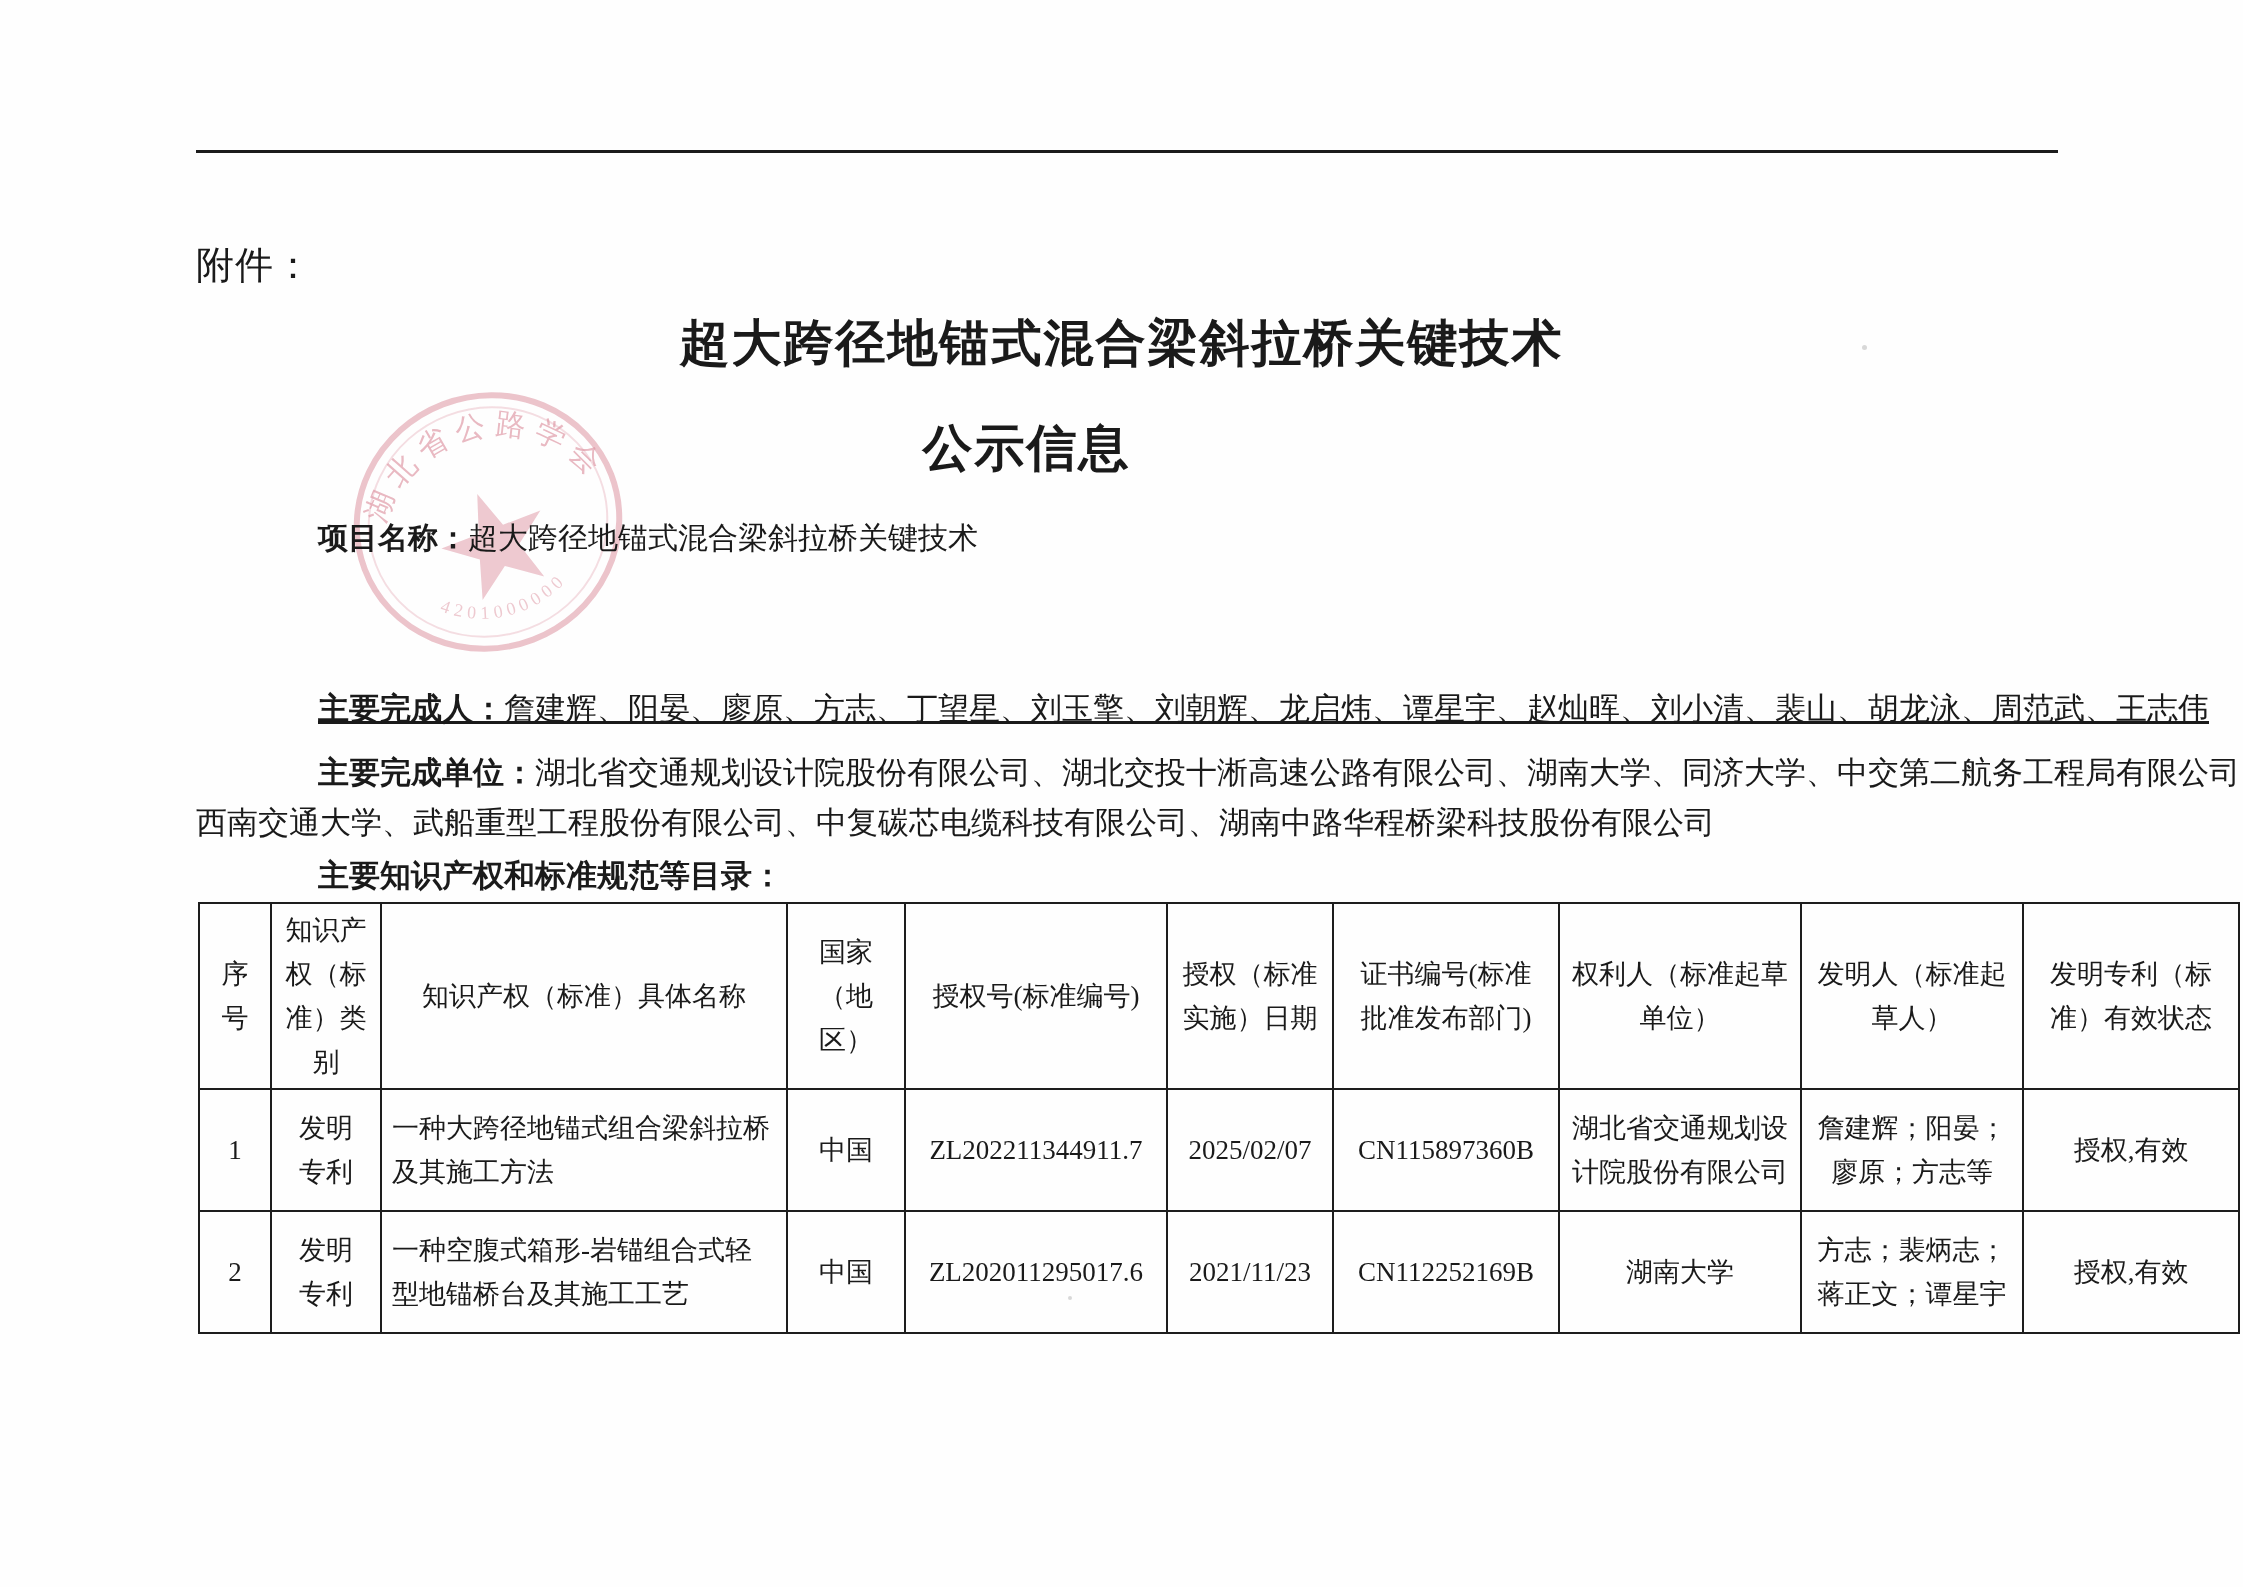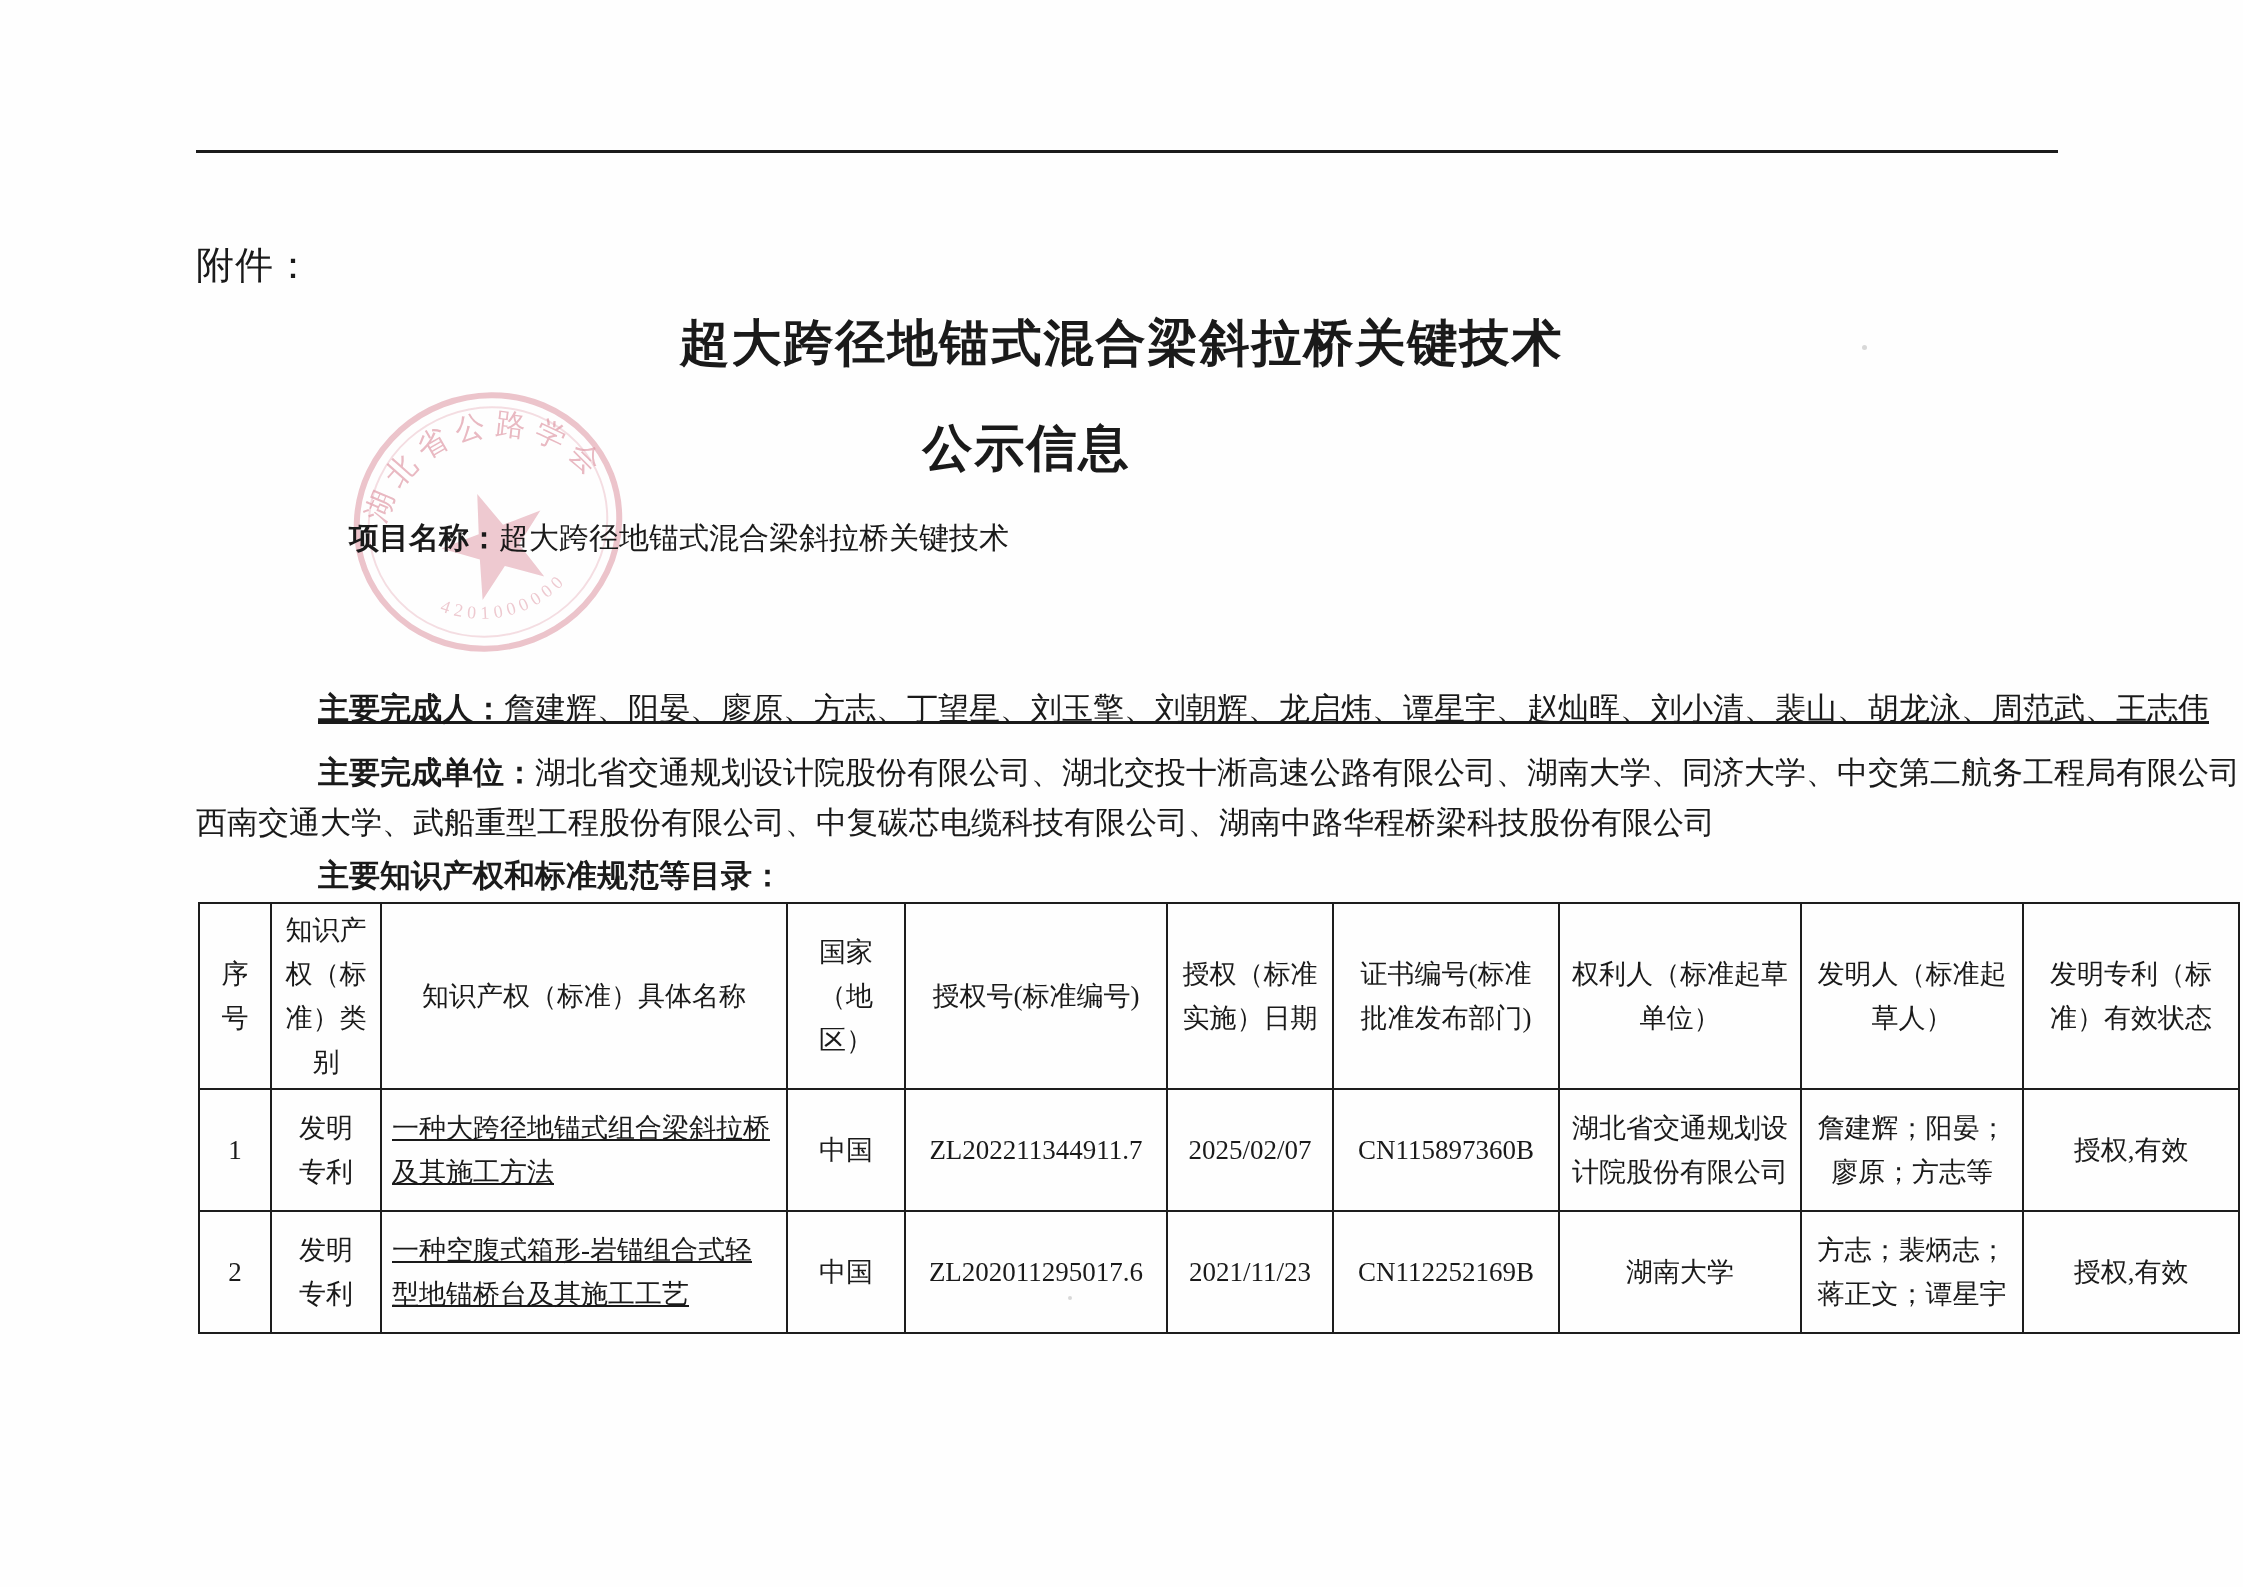--- a/index.html
+++ b/index.html
@@ -79,21 +79,20 @@
     letter-spacing: 2px;
     font-family: "Liberation Serif", "DejaVu Serif", serif;
   }
 
   
   .meta-block {
     position: absolute;
     left: 318px;
     top: 512px;
     width: 1760px;
-    margin-left: 31px;
   }
   .meta-line {
     font-size: 30px;
     line-height: 52px;
     white-space: nowrap;
   }
   .meta-key { font-weight: bold; }
   .meta-val { font-weight: normal; }
 
   
@@ -159,21 +158,21 @@
   .col-type  { width: 96px; }
   .col-name  { width: 392px; text-align: left; }
   .col-ctry  { width: 104px; }
   .col-num   { width: 248px; }
   .col-date  { width: 152px; }
   .col-cert  { width: 212px; }
   .col-owner { width: 228px; }
   .col-inv   { width: 208px; }
   .col-status{ width: 202px; }
 
-  td.cell-name { text-align: left; padding-left: 10px; text-decoration: underline; }
+  td.cell-name { text-align: left; padding-left: 10px; }
   .two-line { display: block; }
 
   
   .speck {
     position: absolute;
     background: #d8d8d8;
     border-radius: 50%;
   }
 </style>
 </head>

